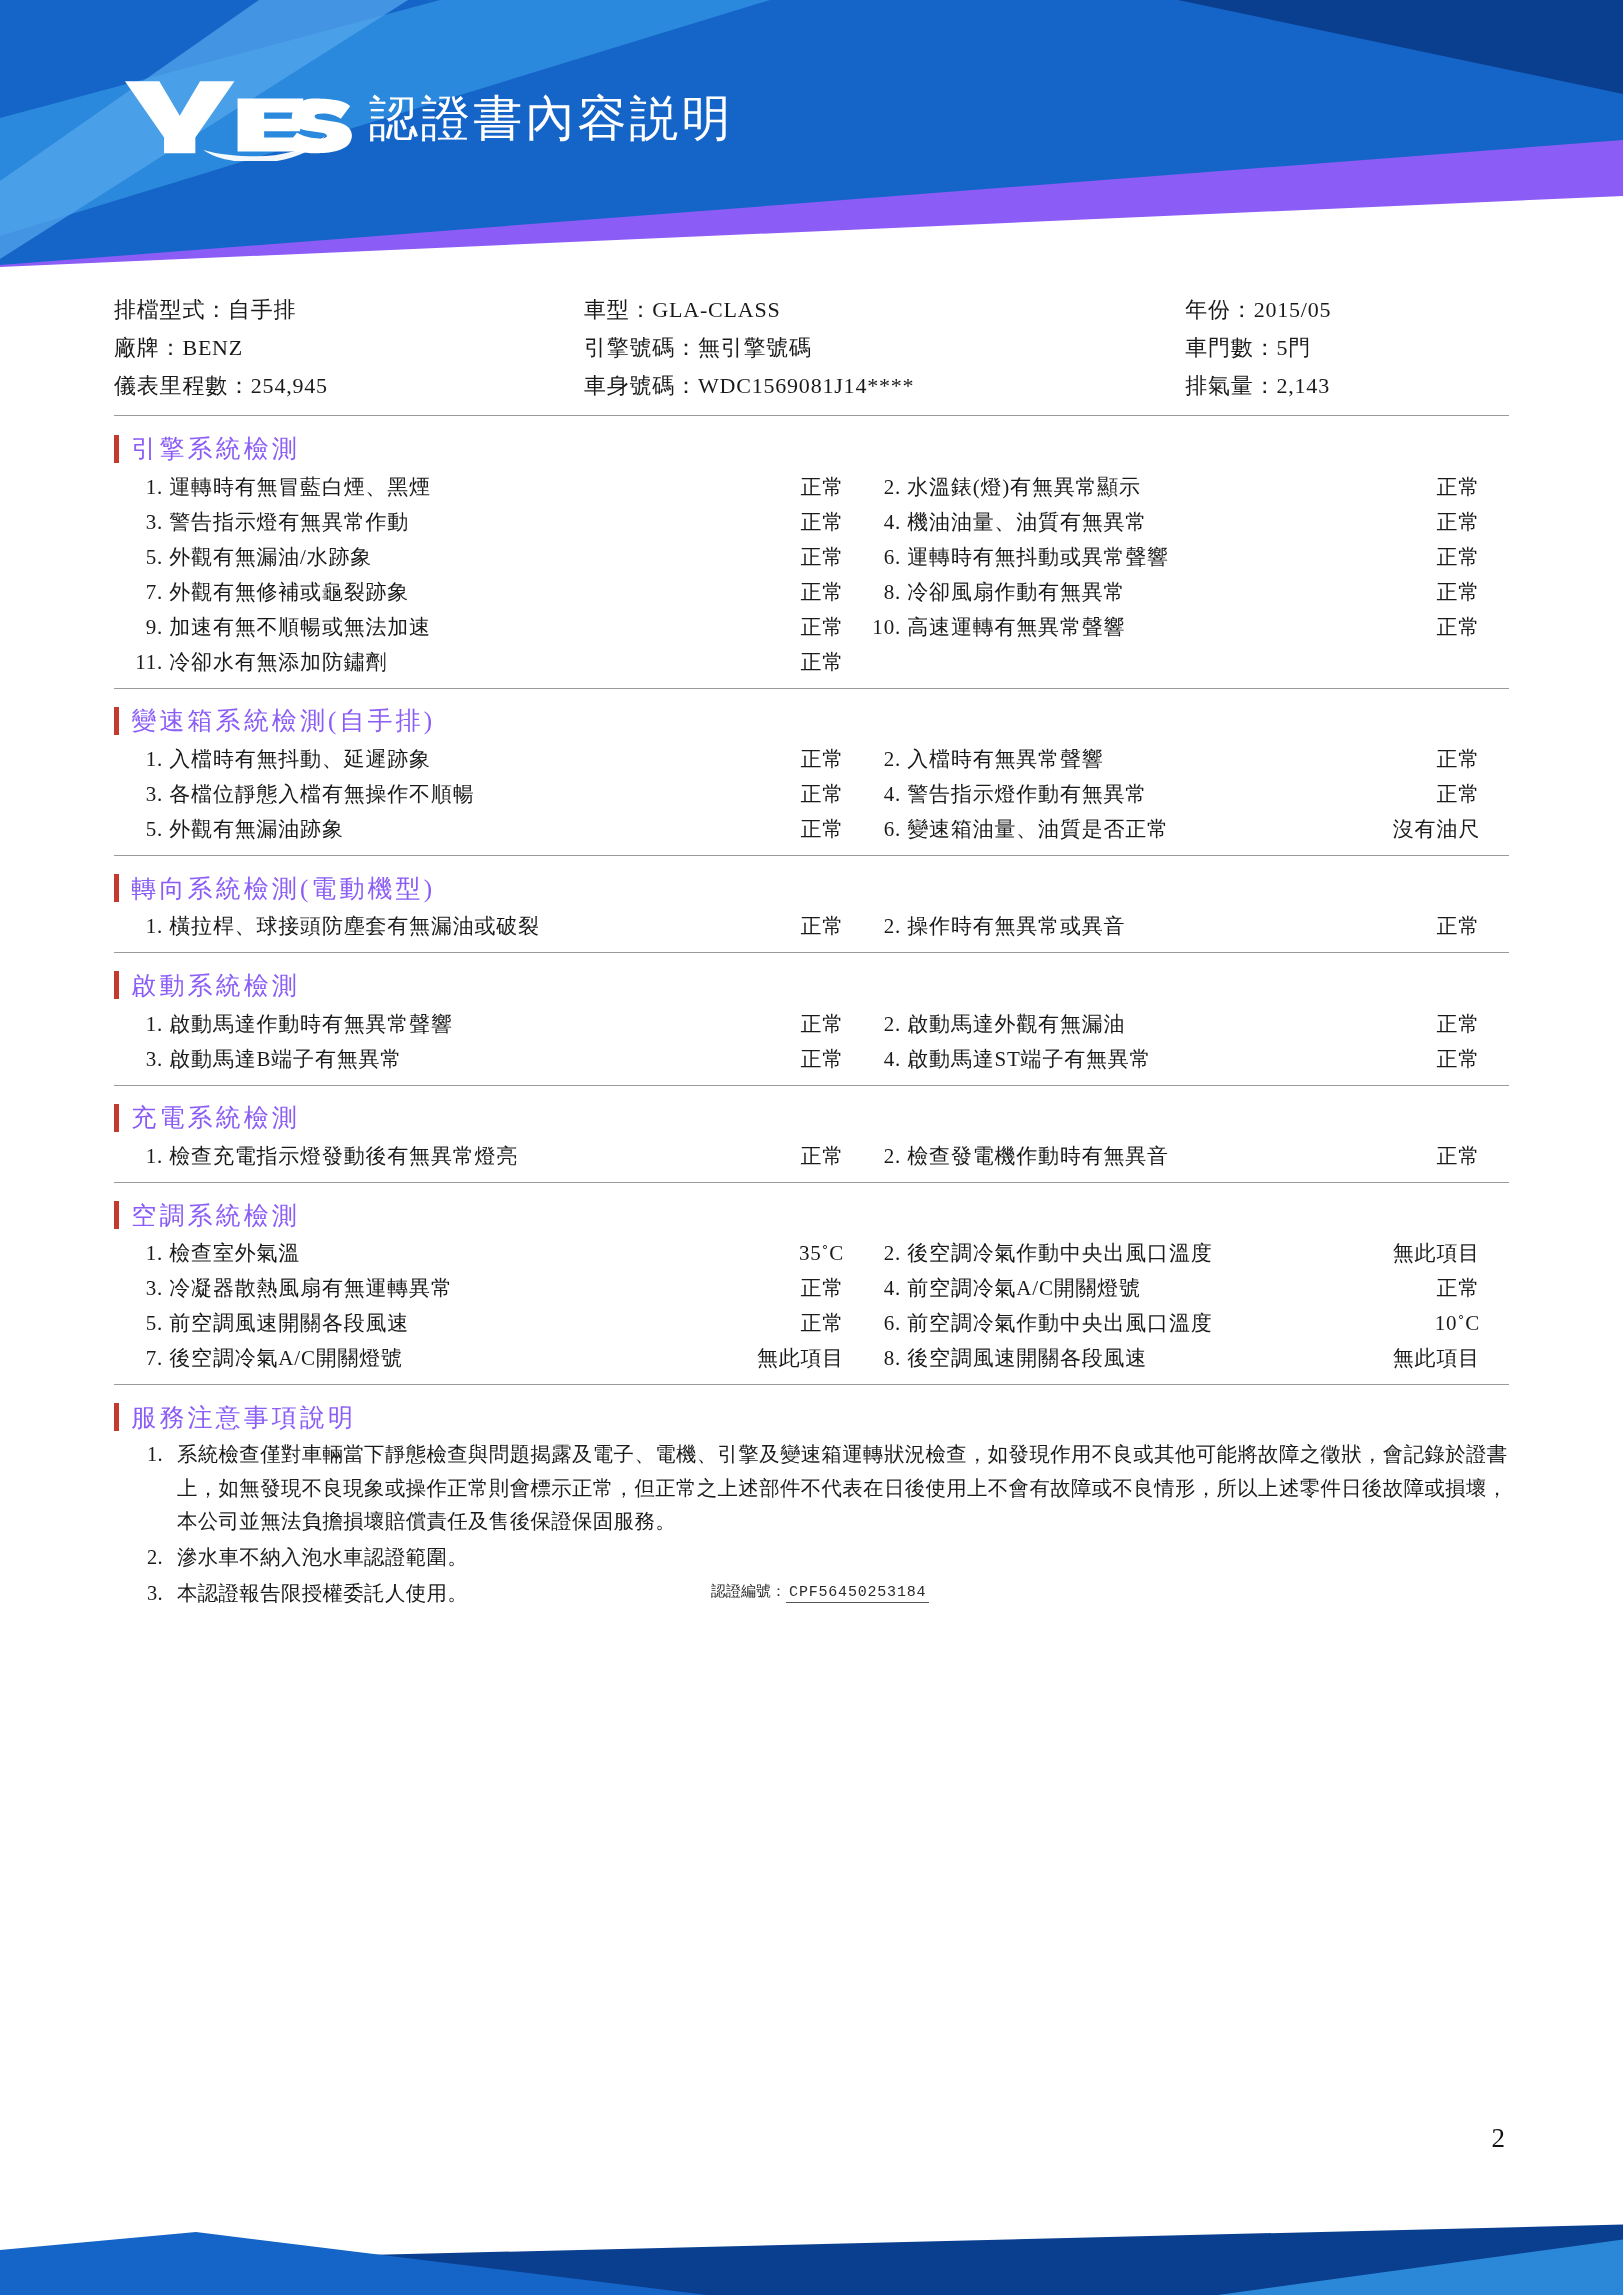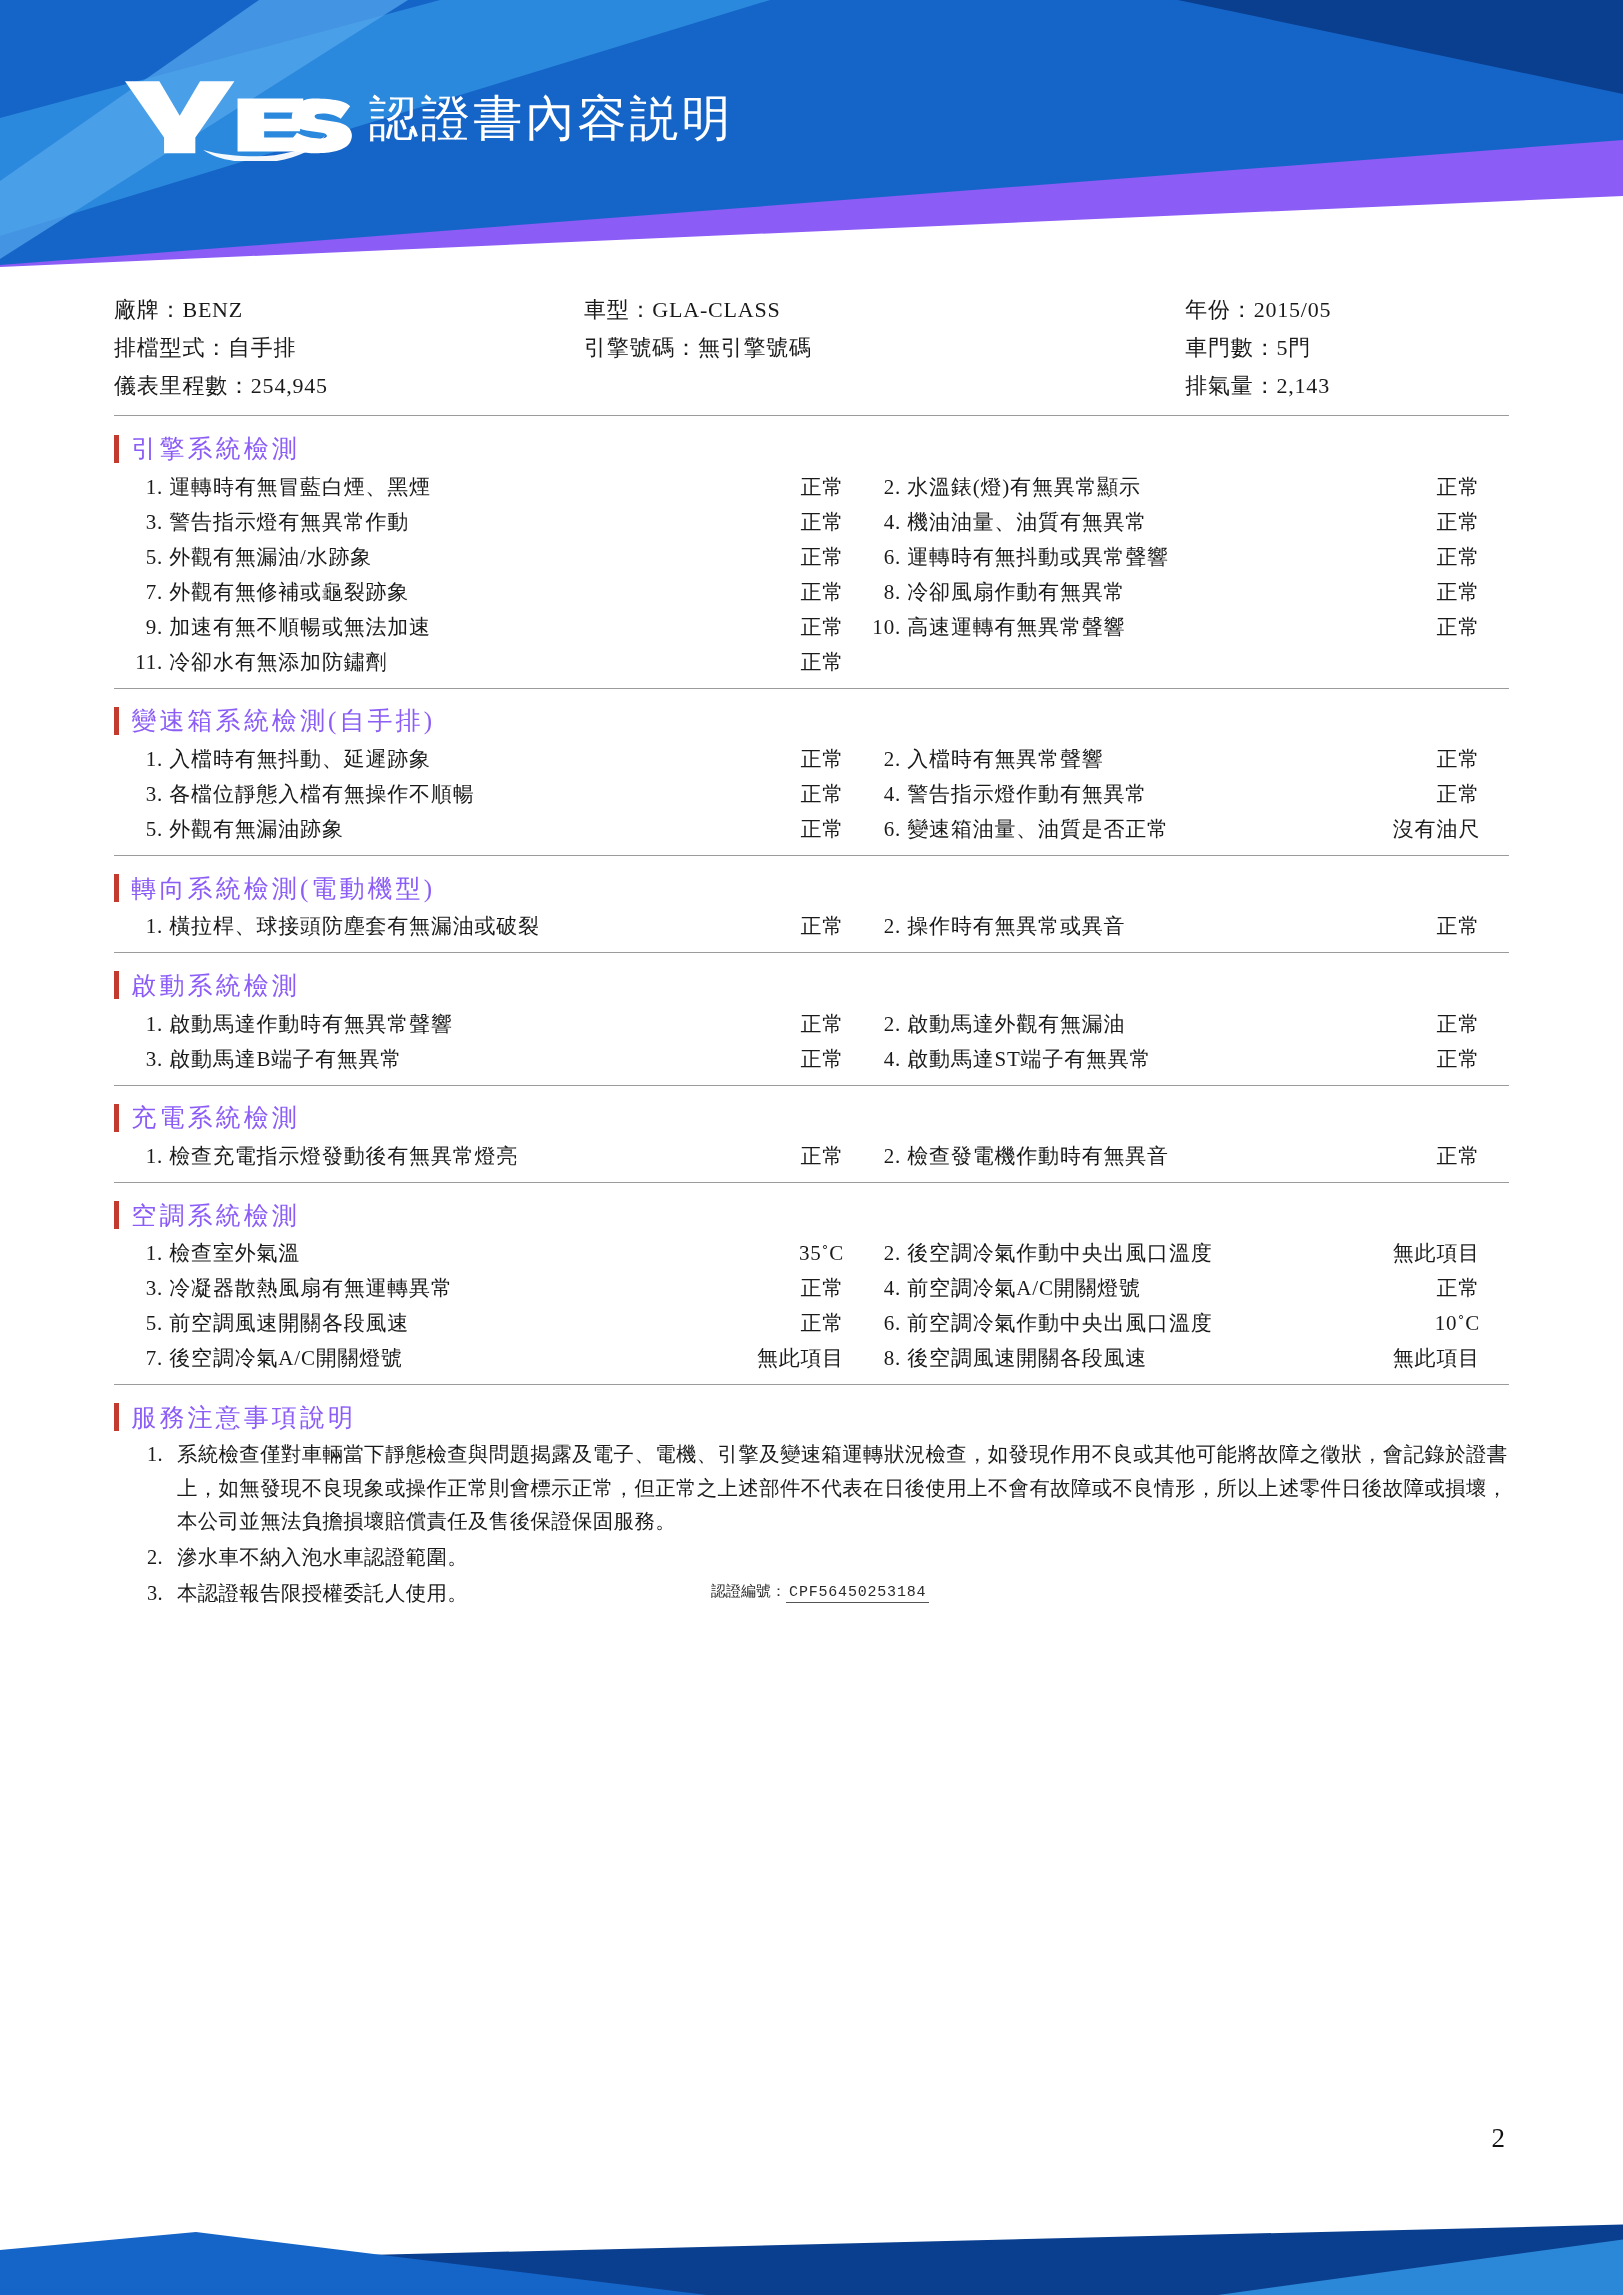--- a/index.html
+++ b/index.html
@@ -251,27 +251,28 @@
     </svg>
   </div>
 
   <div class="hdr-title">認證書內容説明</div>
 </div>
 
 <div class="content">
 
   <div class="vehicle-info">
     <div class="vi-col c1">
+      <div><span>排檔型式：</span><span>自手排</span></div>
       <div><span>廠牌：</span><span>BENZ</span></div>
-      <div><span>排檔型式：</span><span>自手排</span></div>
       <div><span>儀表里程數：</span><span>254,945</span></div>
     </div>
     <div class="vi-col c2">
       <div><span>車型：</span><span>GLA-CLASS</span></div>
       <div><span>引擎號碼：</span><span>無引擎號碼</span></div>
+      <div><span>車身號碼：</span><span>WDC1569081J14****</span></div>
     </div>
     <div class="vi-col c3">
       <div><span>年份：</span><span>2015/05</span></div>
       <div><span>車門數：</span><span>5門</span></div>
       <div><span>排氣量：</span><span>2,143</span></div>
     </div>
   </div>
 
   <div class="section">
     <div class="sec-head">

